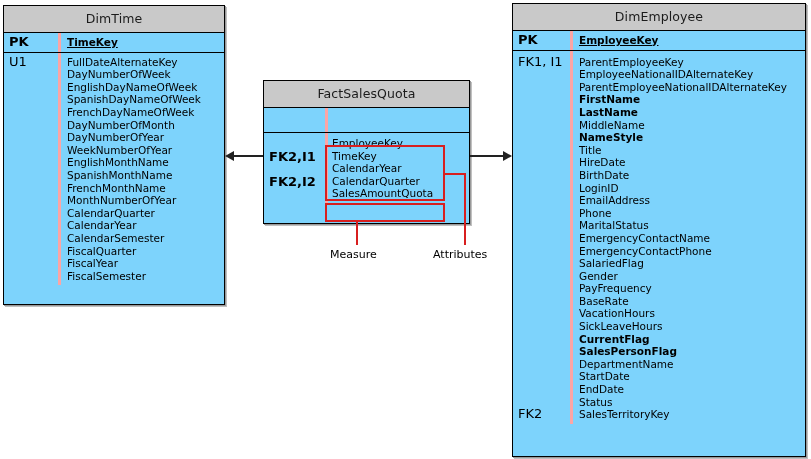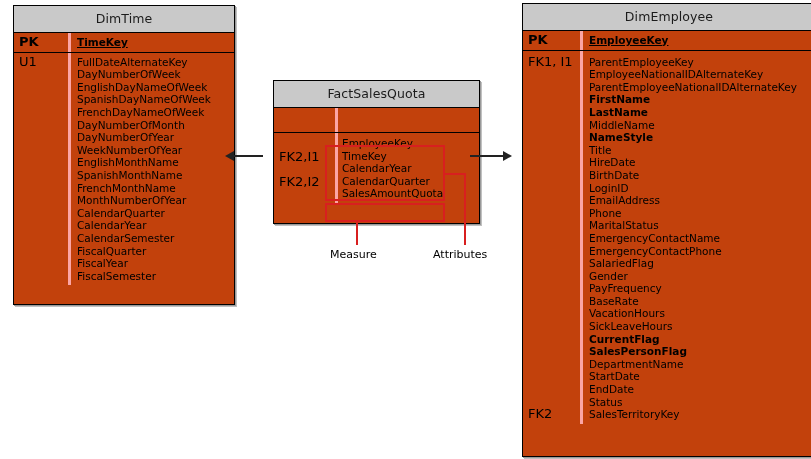--- a/index.html
+++ b/index.html
@@ -20,23 +20,22 @@
     left: 0; top: 0;
     width: 811px;
     height: 459px;
   }
 
   
   .entity {
     position: absolute;
     box-sizing: border-box;
     border: 1px solid #000000;
-    background: #c2410c;
+    background: #7dd3fc;
     box-shadow: 1px 1px 0 0 #9a9a9a, 2px 2px 0 0 #c0c0c0;
-    margin-left: 10px;
   }
   .entity-title {
     box-sizing: border-box;
     background: #c9c9c9;
     border-bottom: 1px solid #000000;
     text-align: center;
     font-size: 12.5px;
     line-height: 14px;
     padding: 6px 4px 6px 4px;
     color: #1b1b1b;
@@ -71,21 +70,21 @@
     text-decoration: underline;
   }
   .fld.req { font-weight: bold; }
 
   
   #dim-time { left: 3px; top: 5px; width: 222px; height: 300px; }
   #dim-time .col-key { width: 54px; }
 
   
   #fact-sales-quota { left: 263px; top: 80px; width: 207px; height: 144px; }
-  #fact-sales-quota .col-key { width: 61px; }
+  #fact-sales-quota .col-key { width: 61px; font-weight: bold; }
   #fact-sales-quota .sec-pk .col-fields,
   #fact-sales-quota .sec-pk .col-key { min-height: 24px; }
   #fact-sales-quota .sec-body .col-fields { padding-left: 4px; padding-top: 4px; }
   #fact-sales-quota .sec-body .col-key { padding-top: 5px; }
 
   
   #dim-employee { left: 512px; top: 3px; width: 294px; height: 454px; }
   #dim-employee .col-key { width: 57px; }
   #dim-employee .sec-body .col-key { padding-top: 5px; }
   #dim-employee .sec-body .col-fields { padding-top: 5px; }

